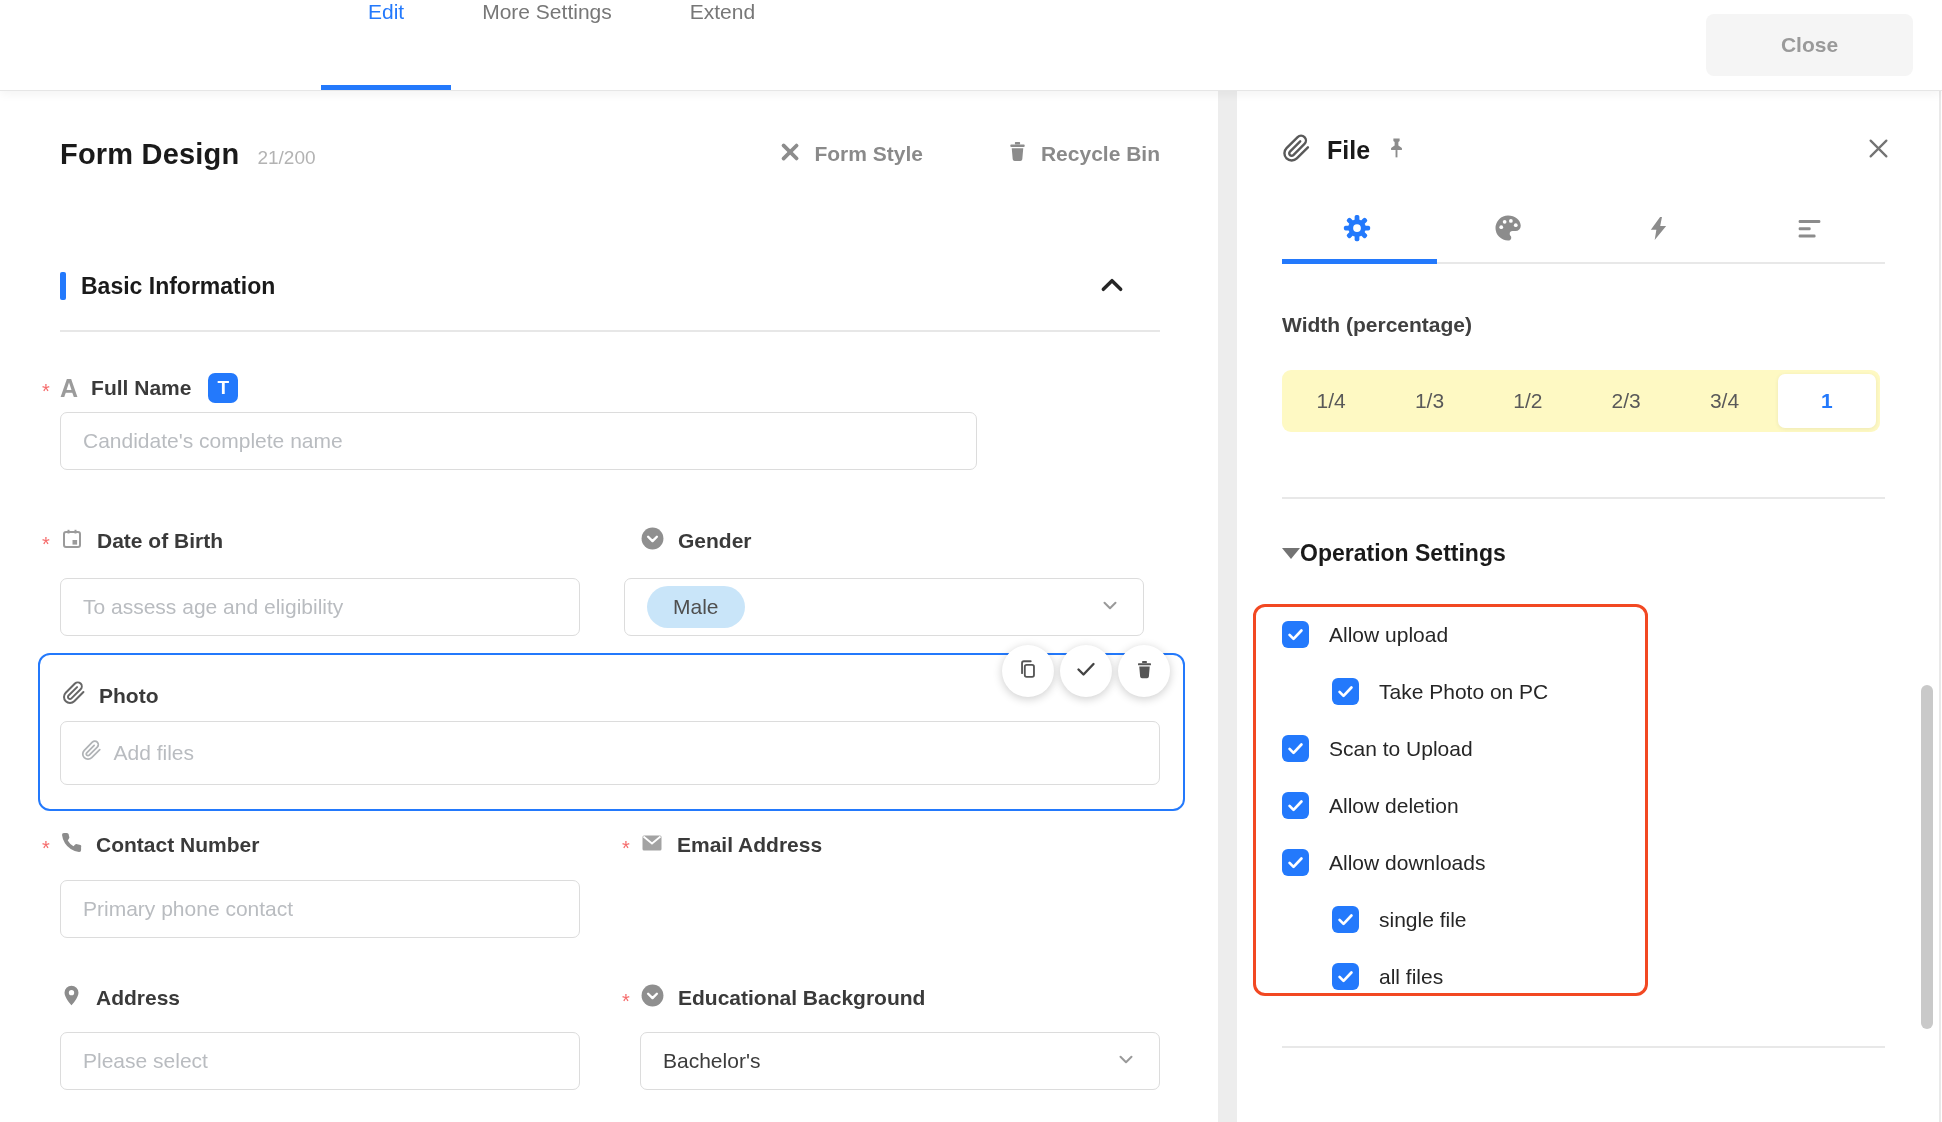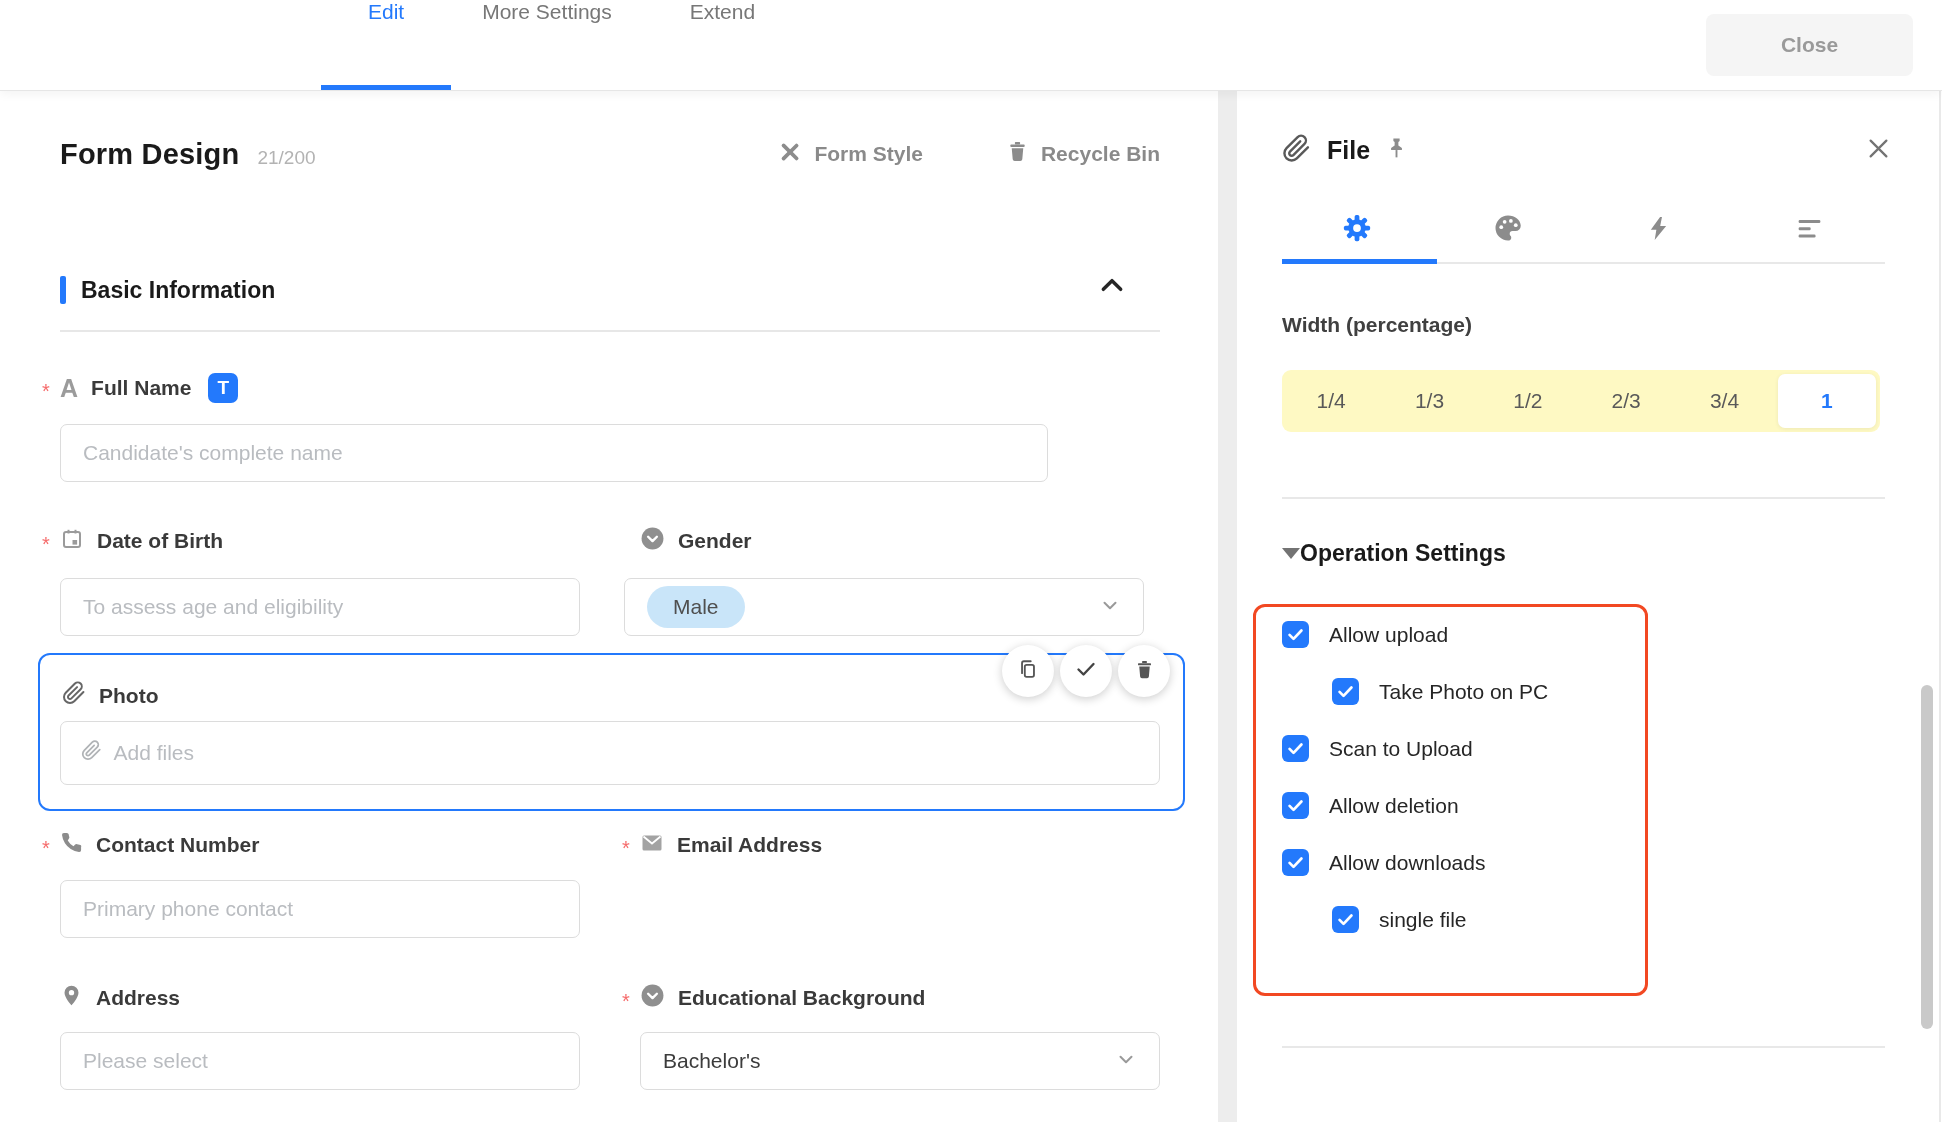--- a/index.html
+++ b/index.html
@@ -26,21 +26,21 @@
 
   
   .canvas{position:absolute;left:0;top:90px;width:1218px;height:1032px;background:#fff}
   .canvas-header{position:absolute;left:60px;right:58px;top:36px;height:56px;display:flex;align-items:center}
   .canvas-title{font-size:29px;font-weight:700;color:#1a1a1a;letter-spacing:.2px}
   .canvas-counter{font-size:19px;color:#b3b3b3;margin-left:18px;margin-top:8px}
   .canvas-actions{margin-left:auto;display:flex;gap:83px}
   .canvas-action{display:flex;align-items:center;gap:12px;font-size:21px;font-weight:600;color:#8a8a8a;cursor:pointer}
   .canvas-action svg{flex:none}
 
-  .section-header{position:absolute;left:60px;right:58px;top:178px;height:36px;display:flex;align-items:flex-end}
+  .section-header{position:absolute;left:60px;right:58px;top:178px;height:36px;display:flex;align-items:center}
   .section-bar{width:6px;height:28px;background:var(--accent);border-radius:2px;margin-right:15px}
   .section-title{font-size:23px;font-weight:700;color:#1a1a1a}
   .section-chevron{position:absolute;right:32px;top:2px;cursor:pointer;color:#262626}
   .hr{position:absolute;left:60px;right:58px;height:2px;background:#e7e7e7}
   .hr-1{top:240px}
 
   .field-label{position:absolute;height:34px;display:flex;align-items:center;gap:13px;font-size:21px;font-weight:700;color:#3a3a3a}
   .asterisk{position:absolute;left:-18px;top:9px;color:#f56c6c;font-size:20px;font-weight:400}
   .icon-a{font-size:25px;font-weight:700;color:#9b9b9b}
   .t-badge{width:30px;height:30px;border-radius:7px;background:var(--accent);color:#fff;font-size:19px;font-weight:700;display:flex;align-items:center;justify-content:center;margin-left:4px}
@@ -158,21 +158,21 @@
       </span>
     </div>
     <div class="hr hr-1"></div>
 
     <div class="field-label" style="left:60px;top:281px">
       <span class="asterisk">*</span>
       <span class="icon-a">A</span>
       <span>Full Name</span>
       <span class="t-badge">T</span>
     </div>
-    <div class="input" style="left:60px;top:334px;width:988px">
+    <div class="input" style="left:60px;top:322px;width:917px">
       <span>Candidate's complete name</span>
     </div>
 
     <div class="field-label" style="left:60px;top:434px">
       <span class="asterisk">*</span>
       <span>
         <svg width="24" height="24" viewBox="0 0 24 24">
             <g fill="none" stroke="#9b9b9b" stroke-width="2">
               <rect x="4" y="5" width="16" height="15" rx="2"></rect>
               <line x1="8.5" y1="2.8" x2="8.5" y2="6.5"></line>
@@ -435,20 +435,28 @@
         <span class="lbl">Allow downloads</span>
       </div>
       <div class="op-row indent">
         <span class="cb">
             <svg width="19" height="19" viewBox="0 0 24 24" fill="none" stroke="#fff" stroke-width="3.4" stroke-linecap="round" stroke-linejoin="round">
               <path d="M4.5 12.5l5 5L19.5 7"></path>
             </svg>
           </span>
         <span class="lbl">single file</span>
       </div>
+      <div class="op-row indent">
+        <span class="cb">
+            <svg width="19" height="19" viewBox="0 0 24 24" fill="none" stroke="#fff" stroke-width="3.4" stroke-linecap="round" stroke-linejoin="round">
+              <path d="M4.5 12.5l5 5L19.5 7"></path>
+            </svg>
+          </span>
+        <span class="lbl">all files</span>
+      </div>
     </div>
 
     <div class="op-highlight"></div>
     <div class="panel-hr panel-hr-2"></div>
   </div>
 
   <div class="scrollbar"></div>
   <div class="edge-line"></div>
 </div>
 

